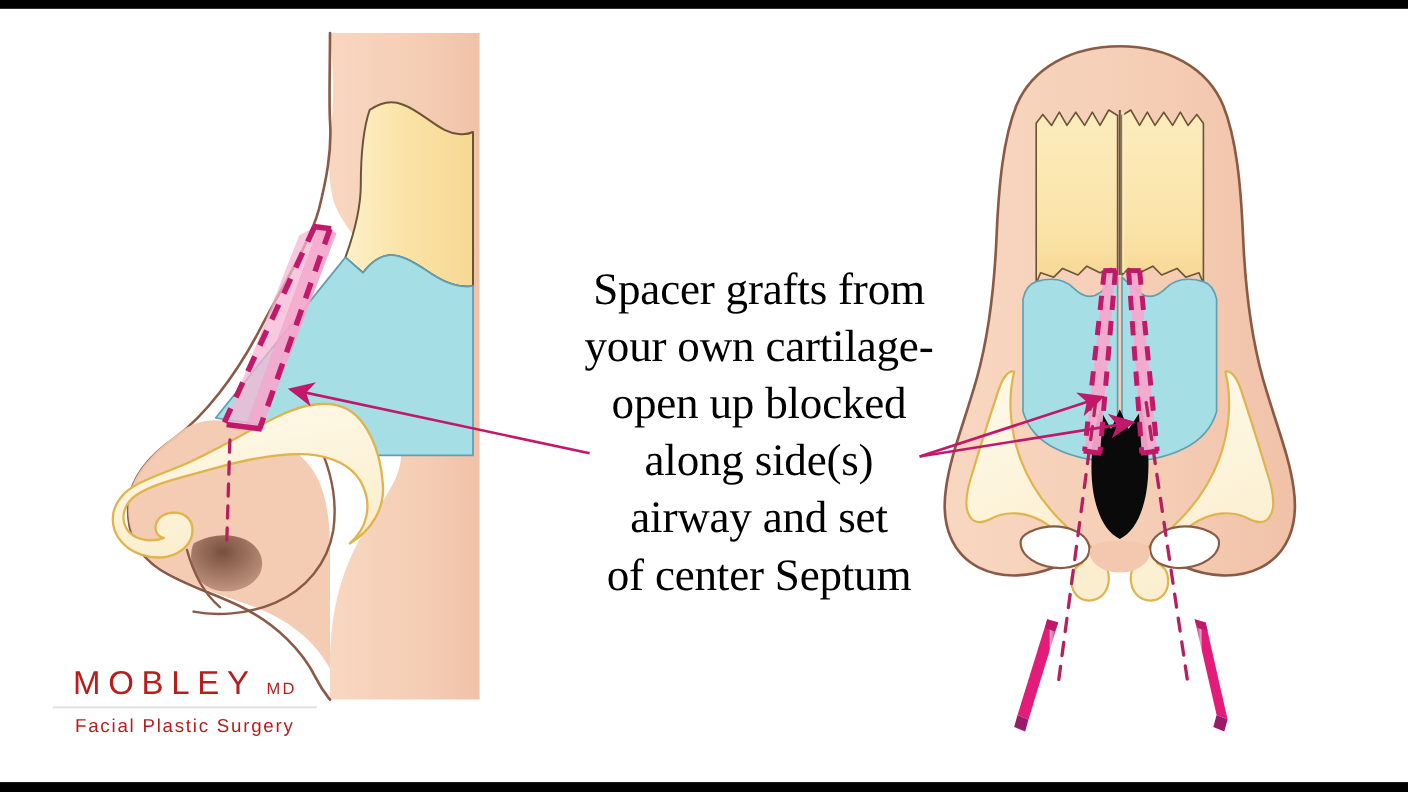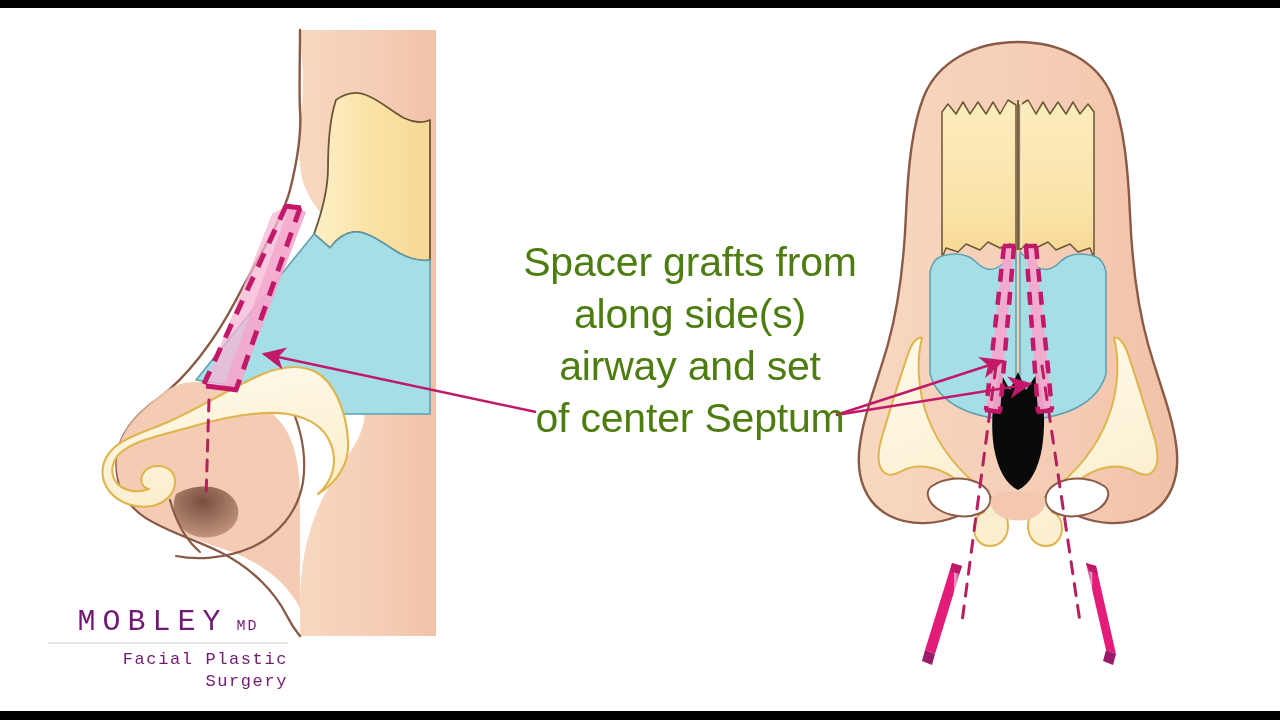--- a/index.html
+++ b/index.html
@@ -35,38 +35,38 @@
     height: 720px;
   }
 
   
   #caption {
     position: absolute;
     left: 470px;
     top: 236px;
     width: 440px;
     text-align: center;
-    color: #4d7c0f;
-    font-family: Liberation Sans, sans-serif;
+    color: #000000;
+    font-family: Liberation Serif, serif;
     font-size: 41px;
     line-height: 52px;
     letter-spacing: -0.2px;
     white-space: nowrap;
   }
   #caption .cl { display: block; }
 
   
   #watermark {
     position: absolute;
     left: 48px;
     top: 605px;
     width: 240px;
-    text-align: right;
-    font-family: Liberation Mono, monospace;
-    color: #701a75;
+    text-align: center;
+    font-family: Liberation Sans, sans-serif;
+    color: #b91c1c;
     user-select: none;
   }
   #wm-top {
     display: flex;
     align-items: baseline;
     justify-content: center;
     gap: 9px;
   }
   #wm-name {
     font-size: 30px;
@@ -292,20 +292,22 @@
 
     <g>
       <line x1="536" y1="412" x2="264" y2="354" stroke="#c2186a" stroke-width="2.4" marker-end="url(#mArrow)"></line>
       <line x1="836" y1="415" x2="1002" y2="361" stroke="#c2186a" stroke-width="2.4" marker-end="url(#mArrow)"></line>
       <line x1="836" y1="415" x2="1030" y2="384" stroke="#c2186a" stroke-width="2.4" marker-end="url(#mArrow)"></line>
     </g>
   </svg>
 
   <div id="caption">
     <span class="cl">Spacer grafts from</span>
+    <span class="cl">your own cartilage-</span>
+    <span class="cl">open up blocked</span>
     <span class="cl">along side(s)</span>
     <span class="cl">airway and set</span>
     <span class="cl">of center Septum</span>
   </div>
 
   <div id="watermark">
     <div id="wm-top">
       <span id="wm-name">MOBLEY</span>
       <span id="wm-suffix">MD</span>
     </div>

